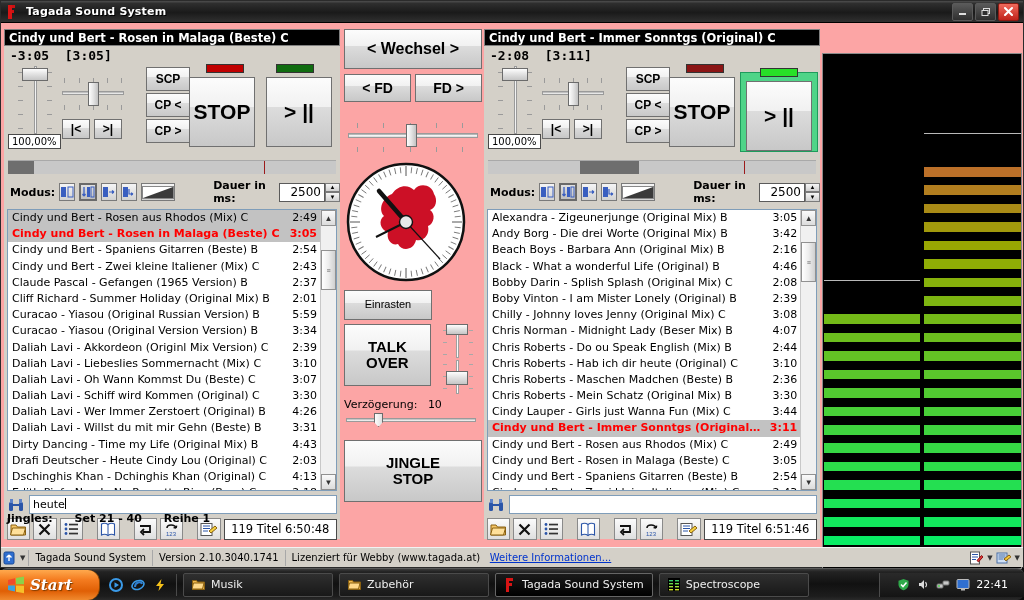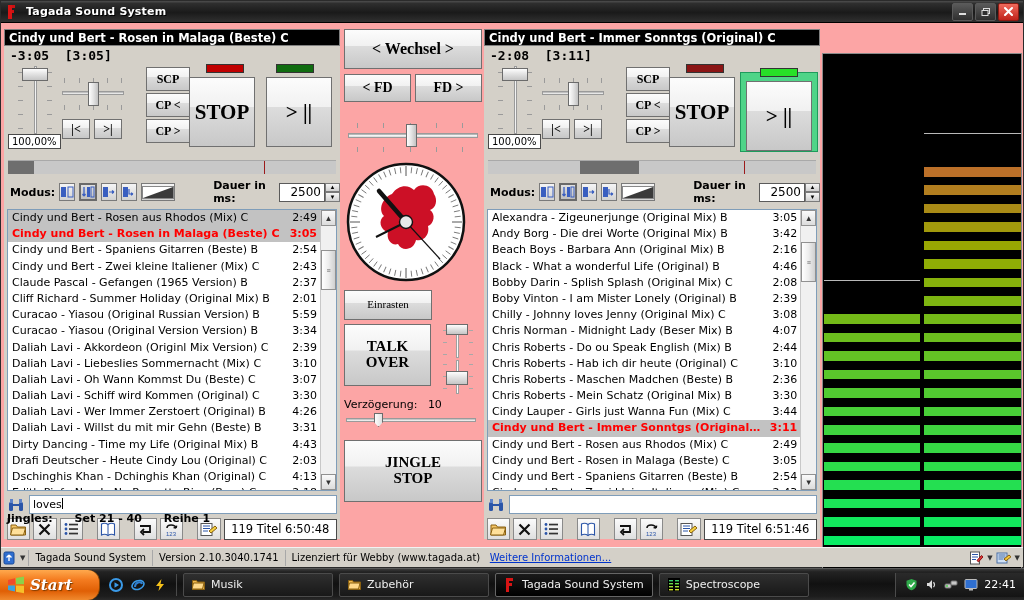--- a/index.html
+++ b/index.html
@@ -115,21 +115,21 @@
   .htick { position: absolute; width: 1px; height: 5px; background: #9a9a9a; }
   .hthumb {
     position: absolute; left: 26px; top: 8px; width: 11px; height: 24px;
     background: linear-gradient(90deg,#fdfdfd,#e6e6e6 45%,#c2c2c2);
     border: 1px solid #6b6b6b;
   }
 
   .btn {
     background: linear-gradient(180deg,#fcfcfc 0%,#f1f1f1 42%,#dcdcdc 43%,#c8c8c8 100%);
     border: 1px solid #707070;
-    color: #000; font-family: Liberation Serif, serif; font-weight: bold;
+    color: #000; font-family: Liberation Sans, sans-serif; font-weight: bold;
     display: flex; align-items: center; justify-content: center;
     cursor: default; text-align: right; line-height: 1.05;
   }
 
   .sm-btn { position: absolute; width: 28px; height: 20px; font-size: 12px; }
   .cp-btn { position: absolute; left: 142px; width: 44px; height: 24px; font-size: 12px; }
 
   .led { position: absolute; width: 38px; height: 9px; border: 1px solid #333; }
   .big-btn { position: absolute; width: 66px; height: 70px; top: 13px; font-size: 21px; }
 
@@ -306,21 +306,21 @@
   .sb-cell:first-child { border-left: none; }
   .sb-link { color: #0033cc; text-decoration: underline; }
   .sb-icon { width: 16px; height: 16px; display:flex; align-items:center; justify-content:center;}
   .sb-caret { font-size: 7px; color:#333; padding: 0 3px;}
 
   
   #taskbar {
     position: absolute; left: 0; bottom: 0; width: 1024px; height: 32px;
     background: linear-gradient(180deg,#3b3b3b 0%,#232323 9%,#111111 48%,#1d1d1d 88%,#2a2a2a 100%);
     border-top: 1px solid #5a5a5a;
-    display: flex; align-items: center;
+    display: flex; align-items: center; border-radius: 7px;
   }
   #start-btn {
     height: 30px; width: 100px;
     background: linear-gradient(180deg,#ffa94d 0%,#f47c20 32%,#e05f05 70%,#f08a2e 100%);
     border-right: 1px solid #8a4500;
     border-radius: 0 12px 12px 0;
     display: flex; align-items: center; gap: 5px; padding-left: 7px;
     color: #fff; font-style: italic; font-weight: bold; font-size: 15px;
     font-family: "DejaVu Serif", serif;
     text-shadow: 1px 1px 1px #7a3a00;
@@ -336,21 +336,21 @@
     color: #eee; font-size: 11px; white-space: nowrap;
     font-family: "DejaVu Sans", sans-serif;
     min-width: 150px;
   }
   .taskbtn.active {
     background: linear-gradient(180deg,#1a1a1a,#000);
     border: 1px solid #666;
   }
   #tray {
     margin-left: auto; height: 24px; display: flex; align-items: center;
-    gap: 6px; padding: 0 8px;
+    gap: 6px; padding: 0 16px;
     background: linear-gradient(180deg,#2a2a2a,#141414);
     border-left: 1px solid #4b4b4b;
     color: #fff; font-size: 11px;
     font-family: "DejaVu Sans", sans-serif;
   }
   #tray .ti { width: 14px; height: 14px; display:flex;align-items:center;justify-content:center;}
 </style>
 </head>
 <body>
 
@@ -574,21 +574,21 @@
       <div class="searchrow">
         <div class="bino">
           <svg width="16" height="14" viewBox="0 0 16 14">
             <rect x="1" y="4" width="4" height="9" rx="1.5" fill="#2b55a8"></rect>
             <rect x="11" y="4" width="4" height="9" rx="1.5" fill="#2b55a8"></rect>
             <rect x="2" y="1" width="3" height="4" fill="#5d82c9"></rect>
             <rect x="11" y="1" width="3" height="4" fill="#5d82c9"></rect>
             <rect x="5" y="6" width="6" height="2" fill="#2b55a8"></rect>
           </svg>
         </div>
-        <div class="search-input"><span>loves</span><span class="caret"></span></div>
+        <div class="search-input"><span>heute</span><span class="caret"></span></div>
       </div>
 
       <div class="toolrow">
         <div class="tool-btn">
           <svg width="17" height="15" viewBox="0 0 17 15">
               <path d="M1 3 h5 l1.5 2 h8 v8 h-14.5 z" fill="#f6c768" stroke="#8a6010"></path>
               <path d="M2.5 6 h13 l-2 7 h-13 z" fill="#ffe09a" stroke="#8a6010"></path>
             </svg>
         </div>
         <div class="tool-btn">

